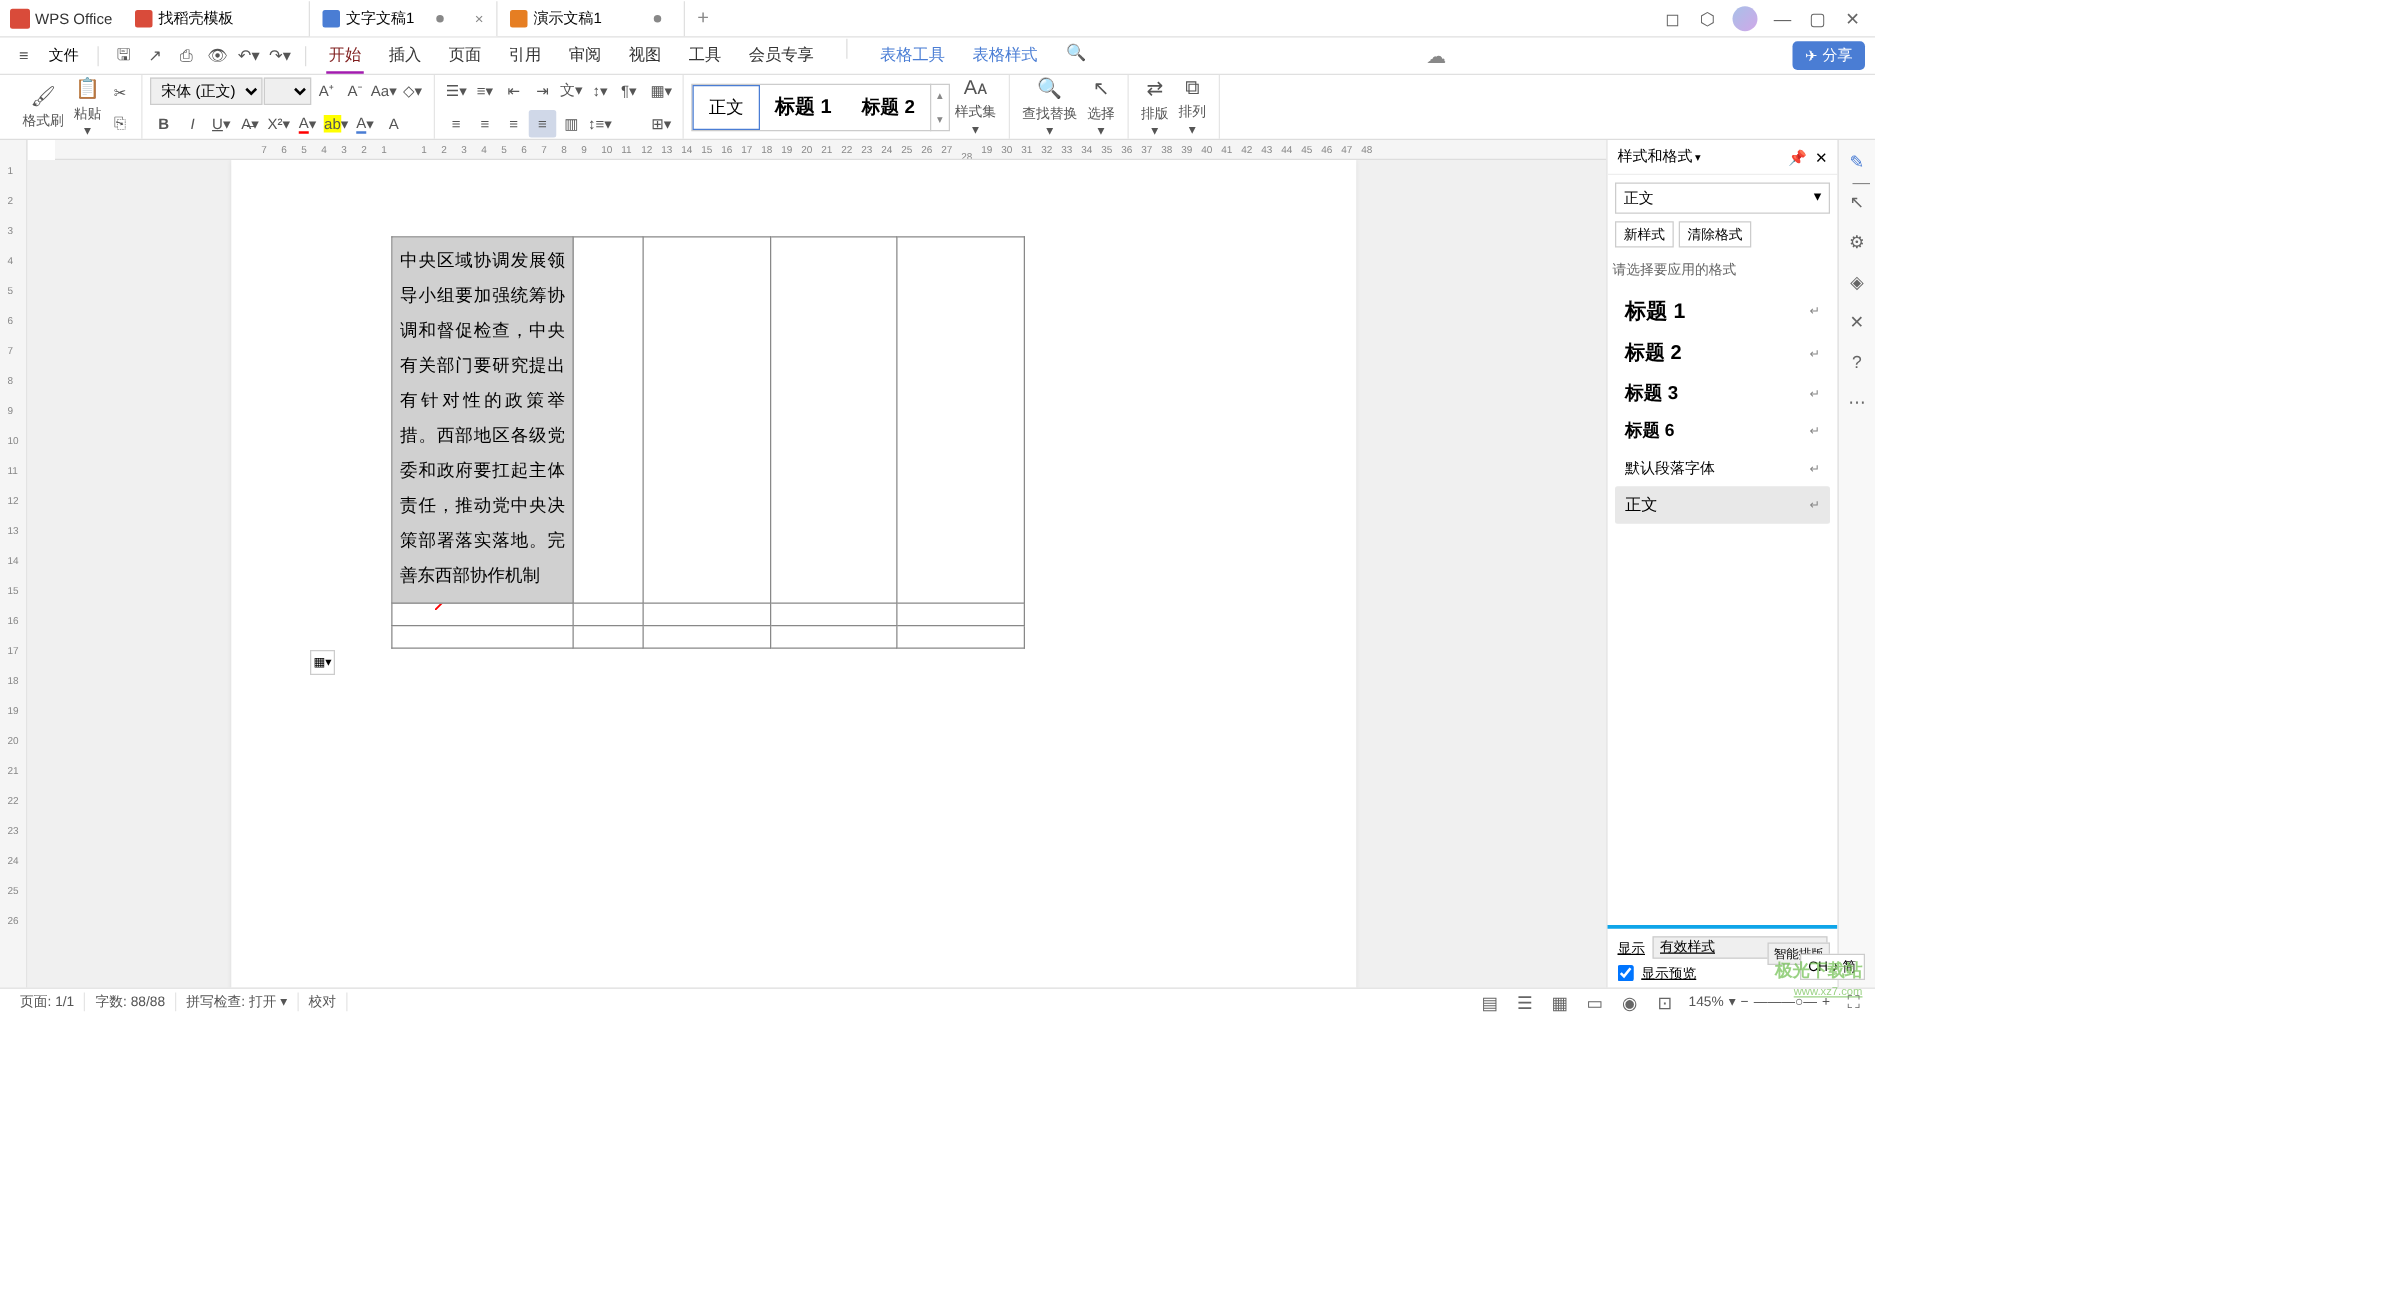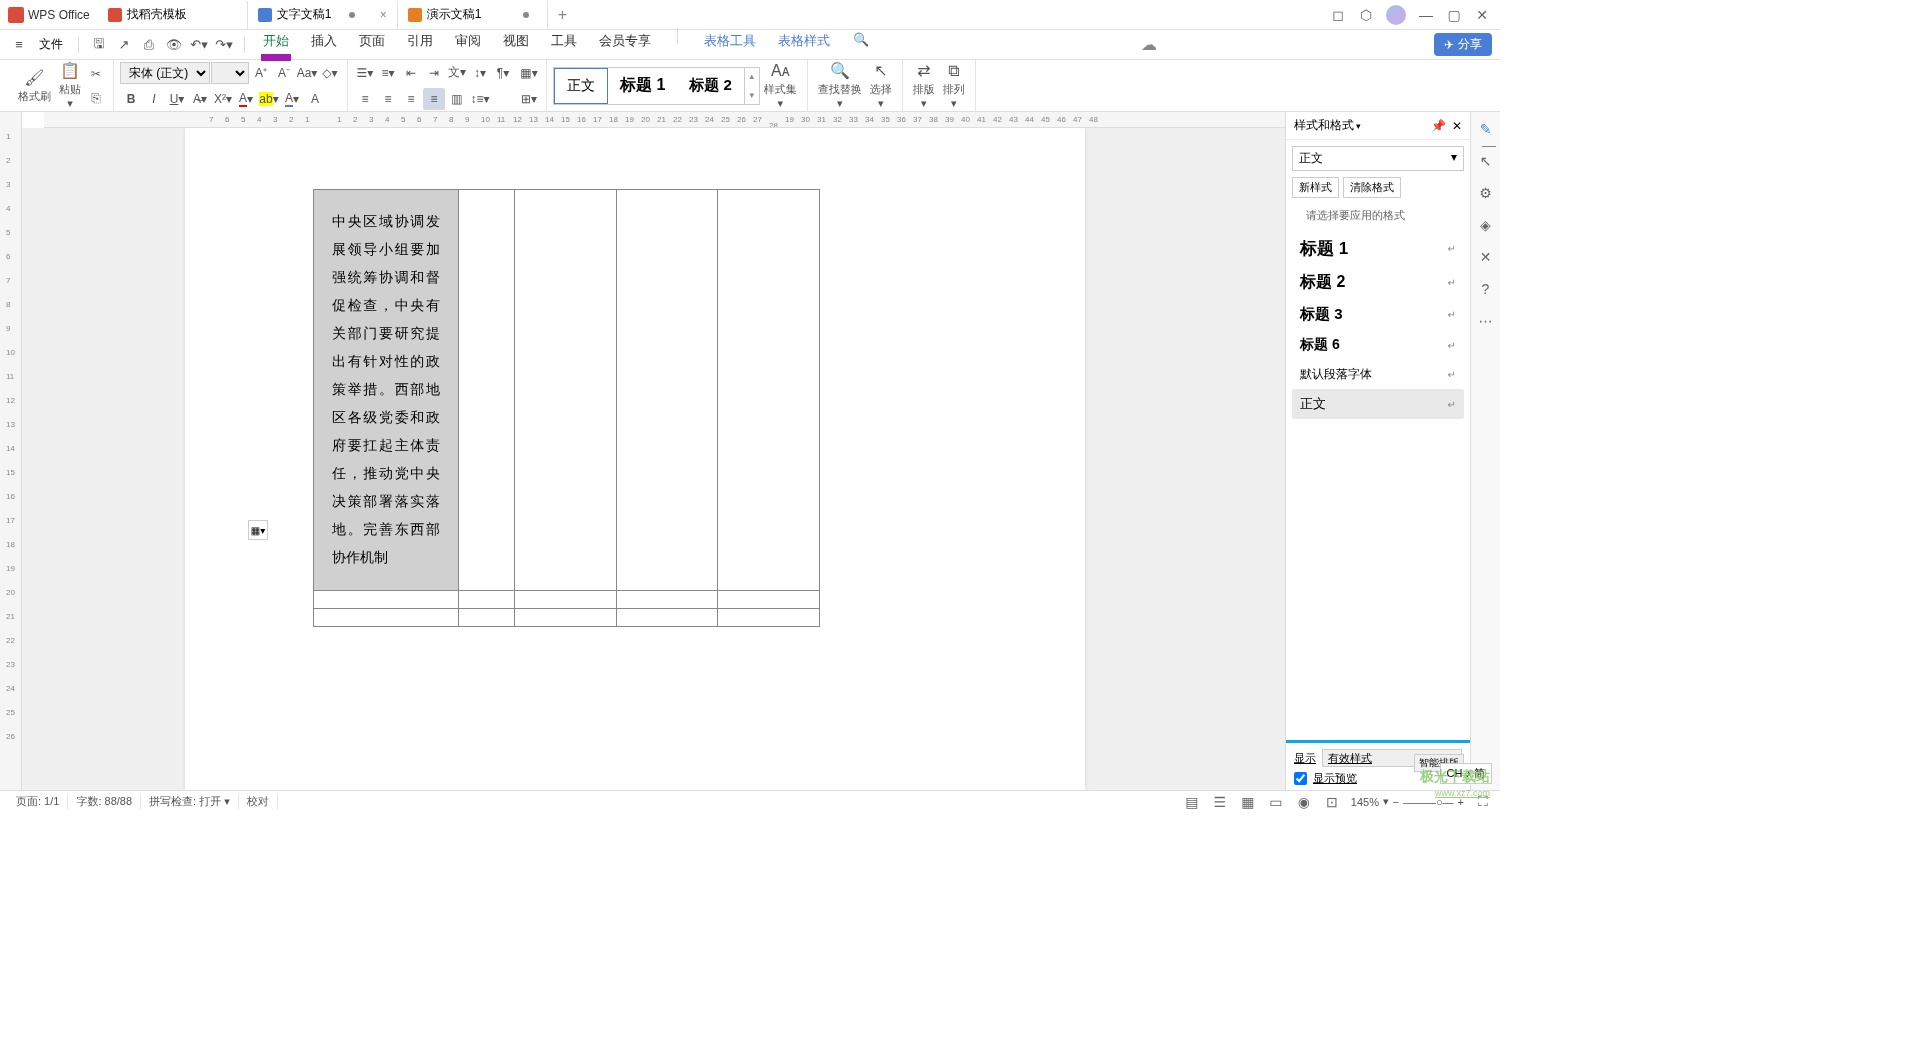--- a/index.html
+++ b/index.html
@@ -23,21 +23,21 @@
 .avatar { width: 20px; height: 20px; border-radius: 50%; background: linear-gradient(135deg, #a8c0e8, #d0a8e8); }
 
 
 .menubar { height: 30px; display: flex; align-items: center; padding: 0 8px; border-bottom: 1px solid #e0e0e0; }
 .menu-left { display: flex; align-items: center; gap: 3px; }
 .menu-icon-btn { width: 22px; height: 22px; display: flex; align-items: center; justify-content: center; color: #555; cursor: pointer; font-size: 13px; }
 .file-menu { display: flex; align-items: center; font-size: 12px; padding: 0 6px; cursor: pointer; }
 .menu-sep { width: 1px; height: 16px; background: #ddd; margin: 0 6px; }
 .menu-tabs { display: flex; gap: 18px; margin-left: 10px; }
 .menu-tab { font-size: 13px; color: #333; padding: 4px 2px; cursor: pointer; }
-.menu-tab.active { color: #15803d; border-bottom: 7px solid #a21caf; }
+.menu-tab.active { color: #7f1d1d; border-bottom: 2px solid #a21caf; }
 .menu-tab.blue { color: #4a7dd4; }
 .share-btn { margin-left: auto; background: #4a7dd4; color: #fff; font-size: 12px; padding: 3px 10px; border-radius: 4px; display: flex; align-items: center; gap: 4px; }
 .cloud-icon { margin-right: 8px; color: #888; }
 
 
 .ribbon { height: 52px; background: #fff; border-bottom: 1px solid #ddd; display: flex; align-items: center; padding: 0 8px; }
 .ribbon-group { display: flex; align-items: center; height: 100%; border-right: 1px solid #e5e5e5; padding: 0 6px; }
 .ribbon-btn-lg { display: flex; flex-direction: column; align-items: center; justify-content: center; font-size: 11px; color: #555; padding: 0 4px; cursor: pointer; height: 44px; }
 .ribbon-btn-lg .icon { font-size: 16px; margin-bottom: 2px; }
 .ribbon-col { display: flex; flex-direction: column; gap: 2px; }
@@ -61,39 +61,39 @@
 
 
 .main { display: flex; height: calc(100% - 128px); }
 .ruler-v { width: 22px; background: #f5f5f5; border-right: 1px solid #ddd; position: relative; font-size: 8px; color: #888; }
 .ruler-v span { position: absolute; left: 6px; }
 .canvas { flex: 1; background: #f0f0f0; position: relative; overflow: hidden; }
 .page { position: absolute; left: 163px; top: 0; width: 900px; height: 1100px; background: #fff; box-shadow: 0 0 4px rgba(0,0,0,0.1); }
 .doc-table { position: absolute; left: 291px; top: 61px; border-collapse: collapse; }
 .doc-table td { border: 1px solid #888; }
 .row1 td { height: 275px; }
-.row1 td:first-child { width: 145px; background: #d0d0d0; vertical-align: top; padding: 18px; }
+.row1 td:first-child { width: 145px; background: #d0d0d0; vertical-align: top; padding: 6px; }
 .cell-text { font-size: 14px; line-height: 2.0; font-family: SimSun, serif; text-align: justify; }
 .row1 td:nth-child(2) { width: 56px; }
 .row1 td:nth-child(3) { width: 102px; }
 .row1 td:nth-child(4) { width: 101px; }
 .row1 td:nth-child(5) { width: 102px; }
 .row2 td, .row3 td { height: 18px; }
 .row2 td:first-child, .row3 td:first-child { width: 100px; }
 .float-btn { position: absolute; left: 226px; top: 392px; width: 20px; height: 20px; border: 1px solid #ccc; background: #fff; font-size: 10px; display: flex; align-items: center; justify-content: center; }
 .arrow-annotation { position: absolute; left: 163px; top: 260px; width: 100px; height: 100px; pointer-events: none; }
 
 
 .right-panel { width: 185px; border-left: 1px solid #ddd; background: #fff; display: flex; flex-direction: column; font-size: 12px; }
 .panel-header { height: 28px; display: flex; align-items: center; padding: 0 8px; border-bottom: 1px solid #eee; }
 .panel-header .pin { margin-left: auto; }
 .panel-select { margin: 6px; border: 1px solid #ccc; padding: 3px 6px; display: flex; justify-content: space-between; font-size: 12px; }
 .panel-btns { display: flex; gap: 4px; padding: 0 6px 6px; }
 .panel-btn { border: 1px solid #ccc; padding: 2px 6px; font-size: 11px; cursor: pointer; }
-.panel-hint { padding: 4px 20px; font-size: 11px; color: #666; }
+.panel-hint { padding: 4px 4px; font-size: 11px; color: #666; }
 .style-list { flex: 1; overflow: auto; padding: 4px 6px; }
 .style-entry { display: flex; align-items: center; justify-content: space-between; padding: 6px 8px; cursor: pointer; border-radius: 2px; }
 .style-entry.selected { background: #e8e8e8; }
 .style-entry .ret { font-size: 10px; color: #888; }
 .panel-footer { border-top: 3px solid #0ea5e9; padding: 6px 8px; font-size: 11px; text-decoration: underline; }
 .panel-footer-row { display: flex; align-items: center; gap: 6px; margin-bottom: 4px; }
 .panel-footer select { flex: 1; font-size: 11px; border: 1px solid #ccc; padding: 1px; }
 .panel-collapse-btn { position: absolute; right: 4px; top: 137px; font-size: 14px; color: #888; }
 
 

